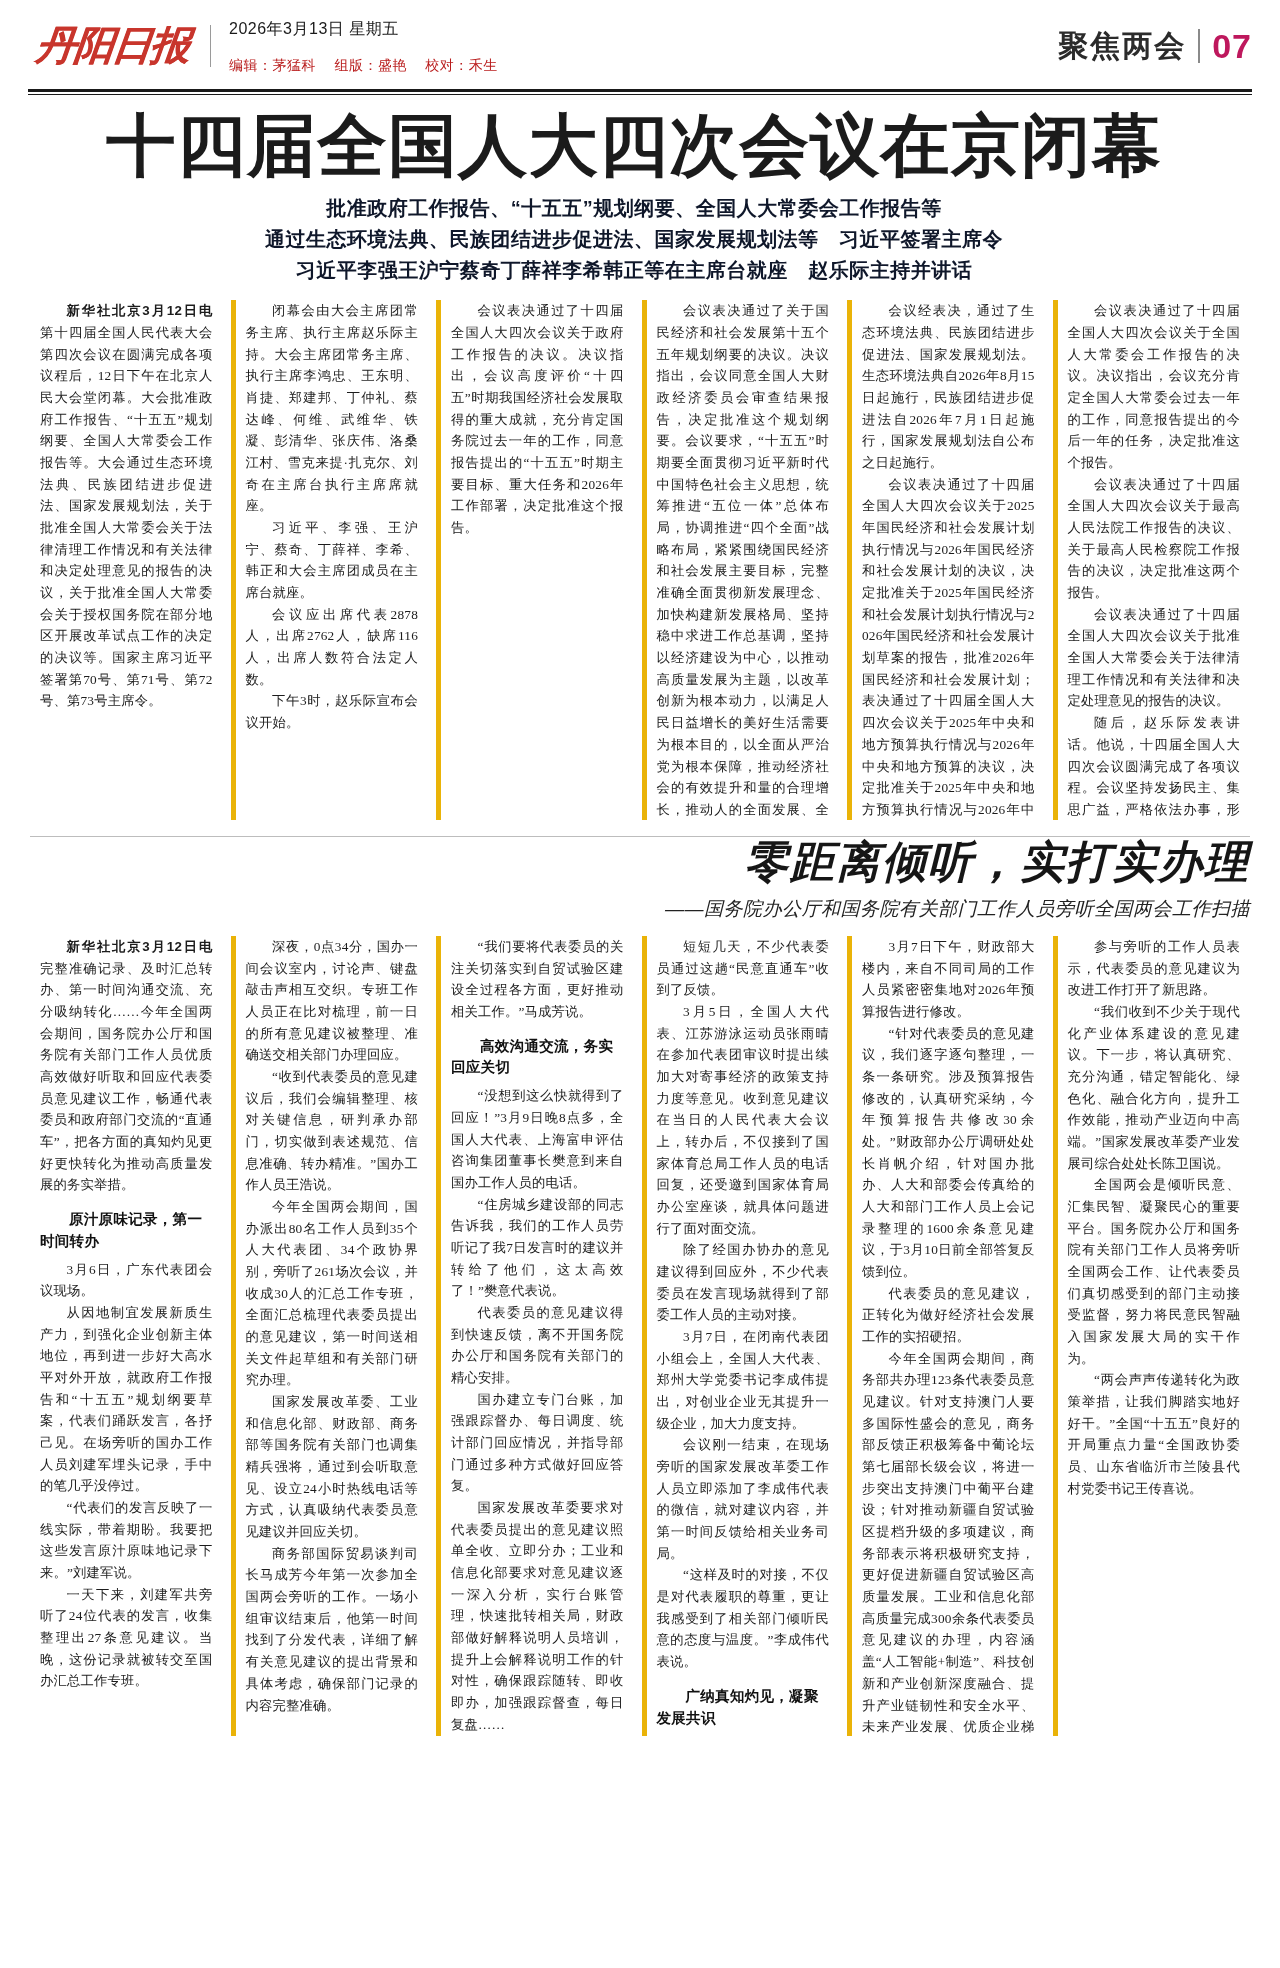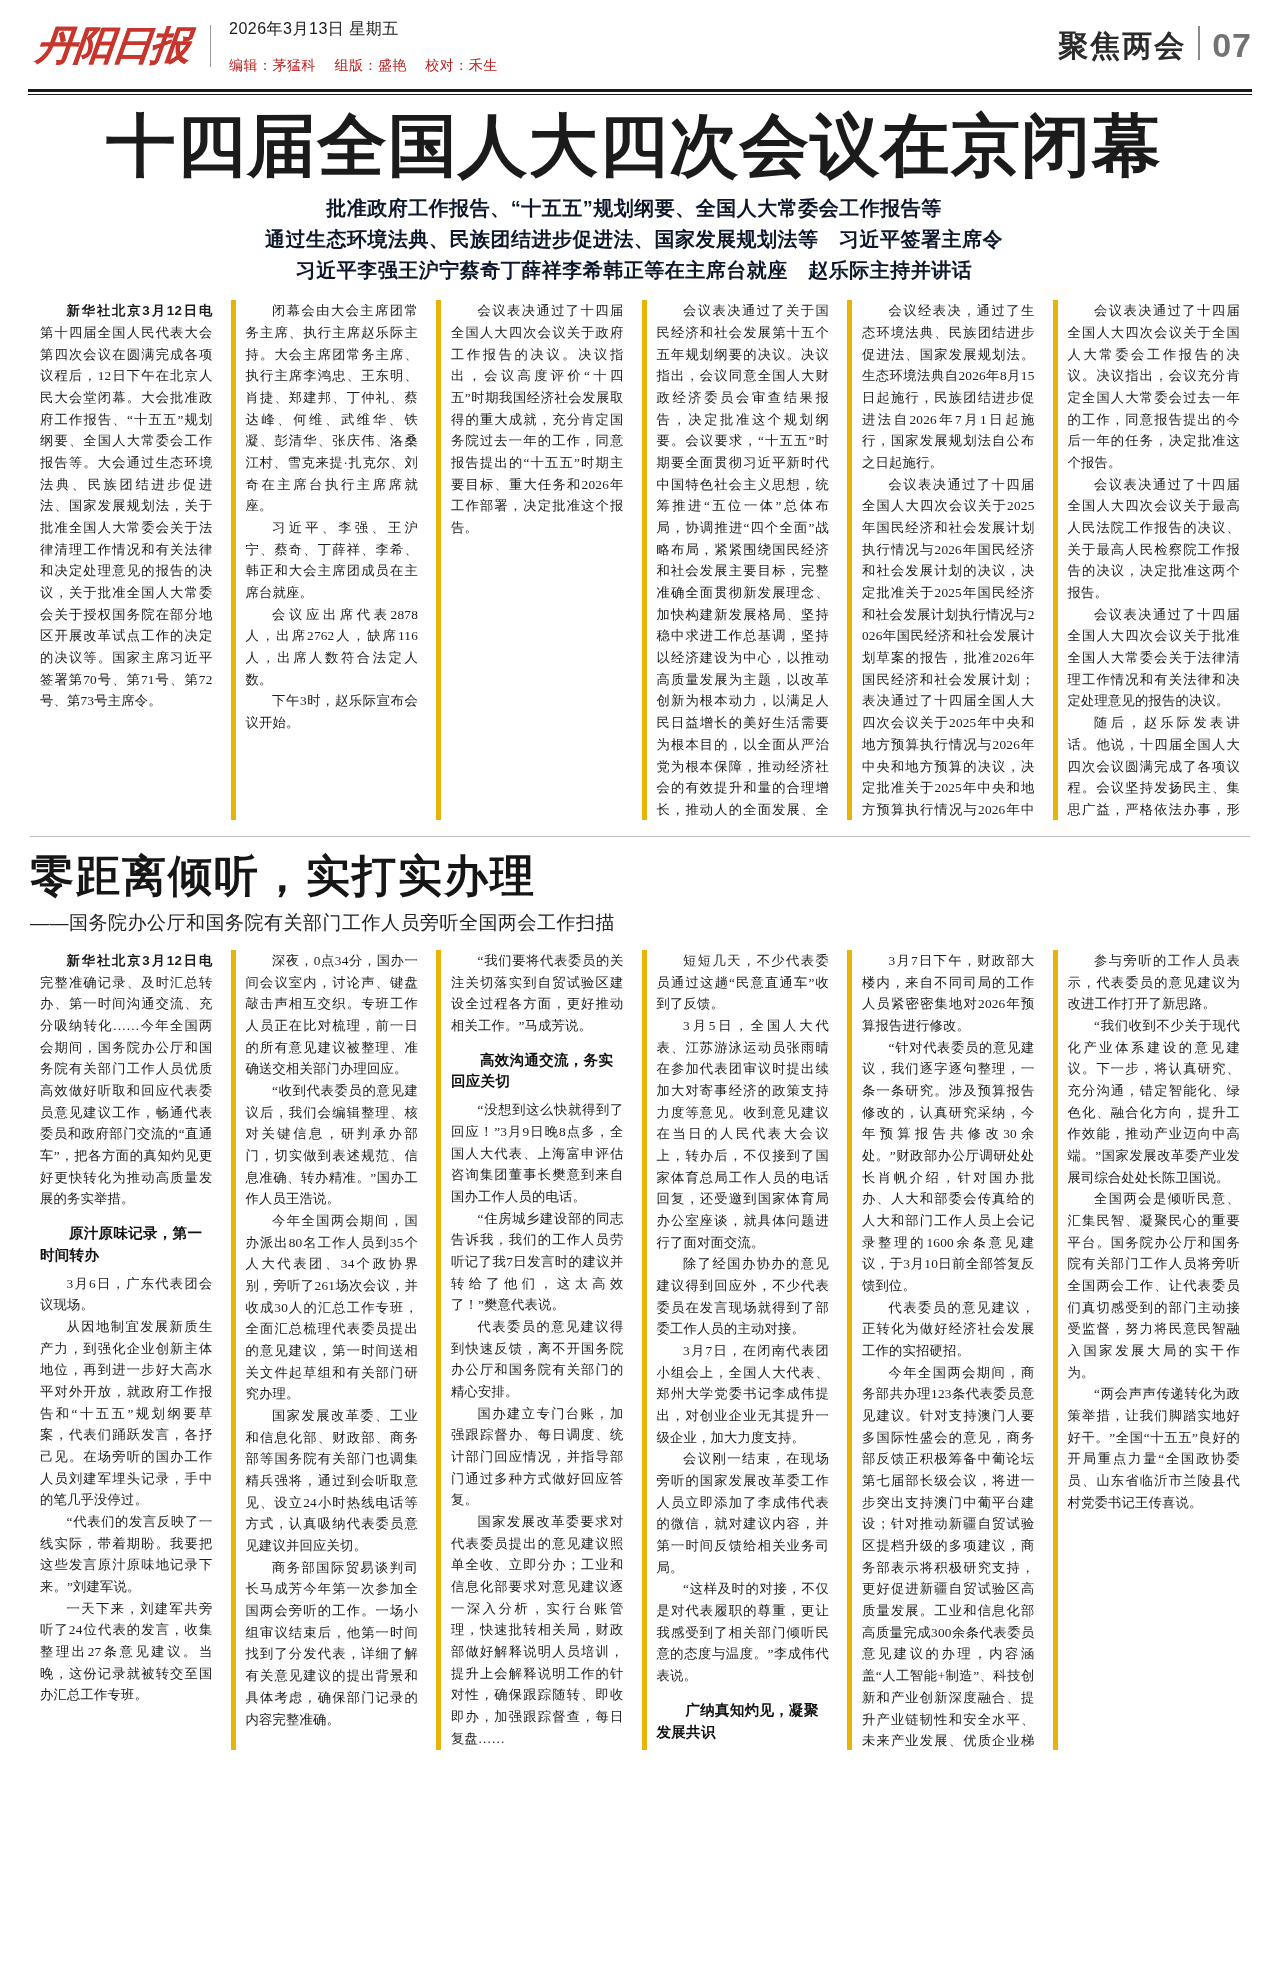--- a/index.html
+++ b/index.html
@@ -81,38 +81,39 @@
   .pubinfo .credits {
     font-size: 14px;
     font-family: "Liberation Sans", sans-serif;
     color: #b91c1c;
     letter-spacing: 0.5px;
   }
   .pubinfo .credits span { margin-right: 14px; }
   .masthead-spacer { flex: 1; }
   .section-label {
     display: flex;
+    align-items: center;
     gap: 12px;
   }
   .section-name {
     font-size: 30px;
     font-weight: bold;
     color: #2b2b2b;
     font-family: "Liberation Serif", serif;
     letter-spacing: 2px;
   }
   .section-bar {
     width: 2px;
     height: 34px;
     background: #8a8a8a;
   }
   .page-no {
     font-size: 34px;
     font-weight: bold;
-    color: #737373;
+    color: #be185d;
     font-family: "Liberation Sans", sans-serif;
     letter-spacing: 1px;
   }
 
   
   .a1-head {
     padding: 18px 30px 0 18px;
     text-align: center;
   }
   .a1-title {
@@ -174,23 +175,23 @@
     font-weight: bold;
     line-height: 1.5;
     text-indent: 2em;
     letter-spacing: 0.3px;
     color: #111;
   }
 
   
   .a2-head {
     margin: 16px 30px 0 30px;
-    text-align: left;
-    padding-top: 14px;
+    text-align: right;
     border-top: 1px solid #bdbdbd;
+    font-style: italic;
   }
   .a2-title {
     font-family: "Liberation Sans", sans-serif;
     font-weight: bold;
     font-size: 44px;
     letter-spacing: 2px;
     color: #161616;
     line-height: 1.15;
     white-space: nowrap;
   }

